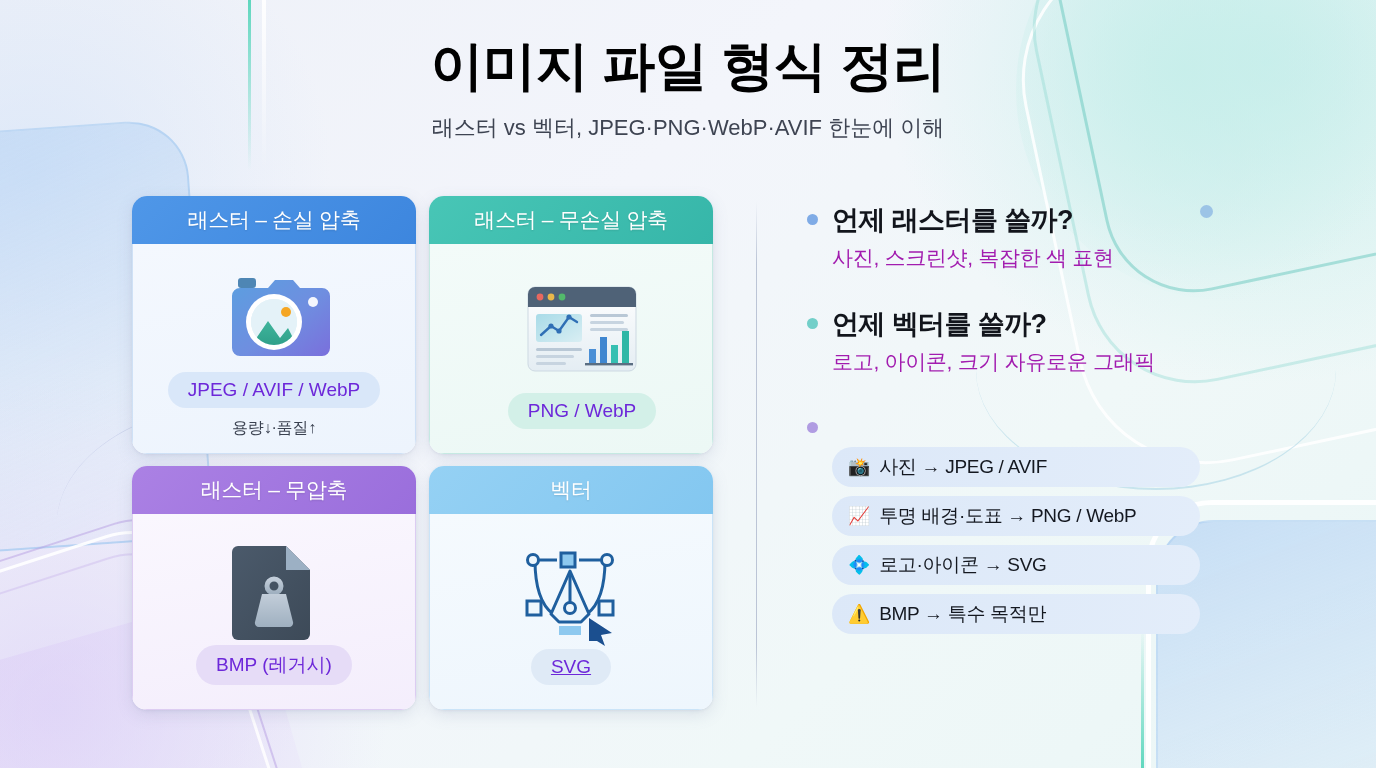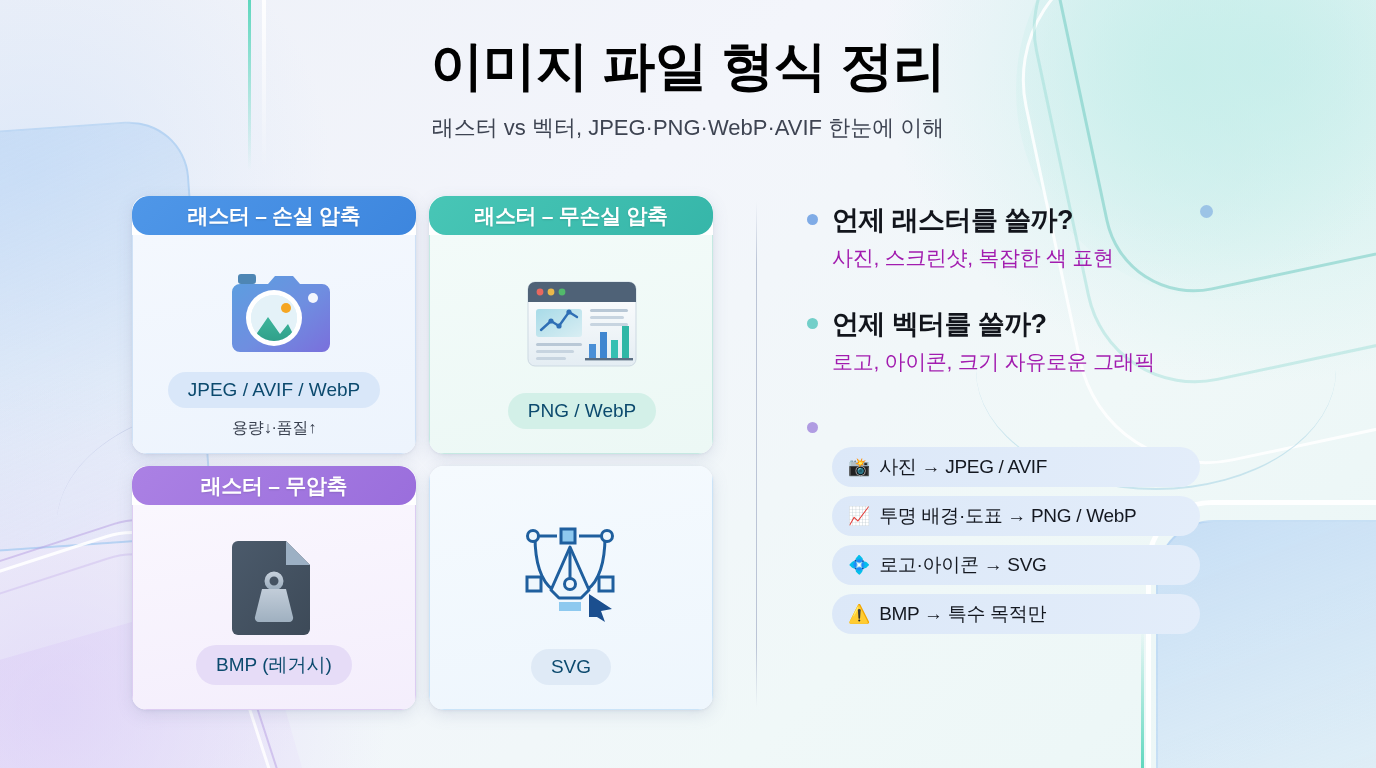--- a/index.html
+++ b/index.html
@@ -65,43 +65,43 @@
   .divider { width:1px; height:505px; background:linear-gradient(180deg, rgba(190,198,215,0) 0%, rgba(178,188,208,.85) 12%, rgba(178,188,208,.85) 88%, rgba(190,198,215,0) 100%); margin-top:6px; }
   .right-col { flex:1; padding-left:50px; padding-top:6px; }
 
   
   .card-grid { display:grid; grid-template-columns:284px 284px; grid-template-rows:258px 244px; gap:12px 13px; }
   .card {
     border-radius:15px; overflow:hidden; display:flex; flex-direction:column;
     box-shadow:0 5px 16px rgba(110,125,160,.17), 0 1px 3px rgba(110,125,160,.13);
     background:#fff;
   }
-  .card-head { height:39px; display:flex; align-items:center; justify-content:center;
-    font-size:21px; font-weight:700; color:#fff; letter-spacing:-0.3px;
-    text-shadow:0 1px 2px rgba(0,0,0,.12);border-radius:17px; }
+  .card-head { height:48px; display:flex; align-items:center; justify-content:center;
+    font-size:21px; font-weight:400; color:#fff; letter-spacing:-0.3px;
+    text-shadow:0 1px 2px rgba(0,0,0,.12); }
   .card-body { flex:1; display:flex; flex-direction:column; align-items:center; justify-content:flex-start; padding:20px 10px 14px; }
   .icon-wrap { flex:1; display:flex; align-items:center; justify-content:center; }
-  .pill { font-size:19px; font-weight:500; color:#0c4a6e; padding:7px 20px; border-radius:20px; white-space:nowrap; }
+  .pill { font-size:19px; font-weight:500; color:#6d28d9; padding:7px 20px; border-radius:20px; white-space:nowrap; }
   .card-note { margin-top:10px; font-size:16px; color:#3a4150; letter-spacing:-0.2px; }
 
   .c1 .card-head { background:linear-gradient(135deg,#4f97e8,#3d86de); }
   .c1 .card-body { background:linear-gradient(170deg,#f4f8fe,#edf4fd); border:1px solid #cfe1f6; border-top:none; }
   .c1 .pill { background:#d9e7f9; }
 
   .c2 .card-head { background:linear-gradient(135deg,#48c6b6,#36b6a9); }
   .c2 .card-body { background:linear-gradient(170deg,#f3fbf9,#ecf8f5); border:1px solid #c5e9e2; border-top:none;padding-left:32px; }
   .c2 .pill { background:#d3f0e8; }
 
   .c3 .card-head { background:linear-gradient(135deg,#ab81e4,#9a6edc); }
   .c3 .card-body { background:linear-gradient(170deg,#faf7fe,#f4eefc); border:1px solid #ddcdf2; border-top:none; }
   .c3 .pill { background:#e6dcf7; }
 
   .c4 .card-head { background:linear-gradient(135deg,#95d1f4,#83c7f0); }
   .c4 .card-body { background:linear-gradient(170deg,#f5fafe,#eef6fd); border:1px solid #cbe4f8; border-top:none; }
-  .c4 .pill { background:#dfeaf6; }
+  .c4 .pill { background:#dfeaf6;text-decoration:underline; }
 
   
   .rp-block { margin-bottom:34px; }
   .rp-block:last-child { margin-bottom:0; }
   .rp-head { display:flex; align-items:flex-start; gap:14px; }
   .bullet { width:11px; height:11px; border-radius:50%; margin-top:12px; flex:none; }
   .b-blue { background:#7fabe6; }
   .b-teal { background:#72cfc9; }
   .b-purple { background:#b09ce2; }
   .rp-title { font-size:27px; font-weight:700; color:#12151c; letter-spacing:-0.6px; }
@@ -251,20 +251,21 @@
               <circle cx="46" cy="48" r="7" fill="none" stroke="url(#wtGrad)" stroke-width="5"></circle>
               <path d="M34 56 h24 l7 28 a4 4 0 0 1 -4 5 h-30 a4 4 0 0 1 -4 -5 z" fill="url(#wtGrad)"></path>
             </svg>
           </div>
           <div class="pill">BMP (레거시)</div>
           <div class="card-note"></div>
         </div>
       </div>
 
       <div class="card c4">
+        <div class="card-head">벡터</div>
         <div class="card-body">
           <div class="icon-wrap">
             <svg width="124" height="108" viewBox="0 0 124 108" aria-hidden="true">
               <g stroke="#1f5f9e" stroke-width="3" fill="none">
                 <path d="M26 22 H48"></path>
                 <path d="M70 22 H96"></path>
                 <path d="M26 22 C26 58, 36 70, 44 76"></path>
                 <path d="M96 22 C96 58, 86 70, 78 76"></path>
               </g>
               <circle cx="24" cy="22" r="5.5" fill="#eef7fd" stroke="#1f5f9e" stroke-width="3"></circle>

